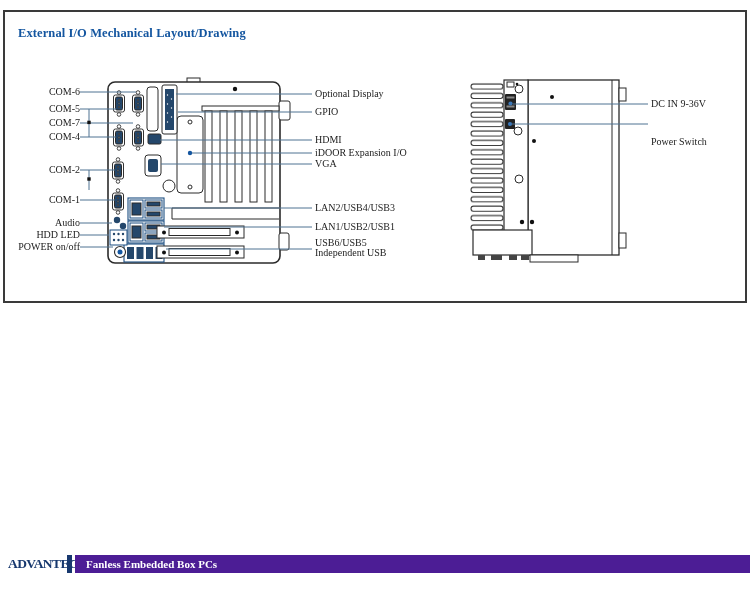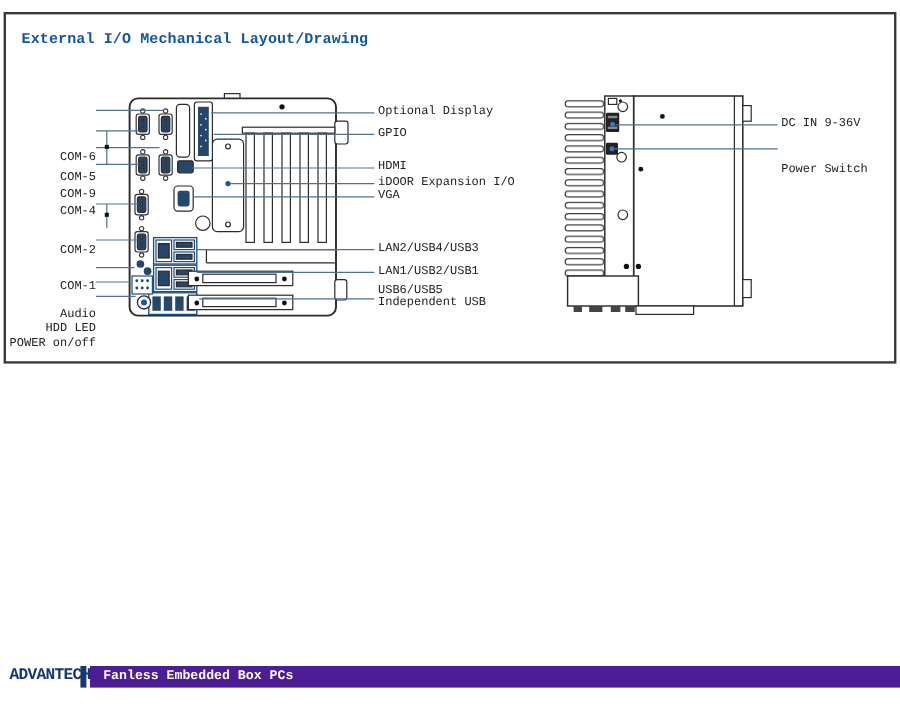--- a/index.html
+++ b/index.html
@@ -1,24 +1,24 @@
 <!DOCTYPE html>
 <html><head>
 <meta charset="utf-8">
 <style>
   html,body{margin:0;padding:0;background:#fff;}
   .page{position:relative;width:750px;height:591px;background:#fff;overflow:hidden;
-        font-family:Liberation Mono, monospace;}
+        font-family:Liberation Serif, serif;}
   .content-box{position:absolute;left:3px;top:10px;width:740px;height:289px;
         border:2px solid #3a3a3a;background:#fff;}
   .page-title{position:absolute;left:18px;top:26px;font-size:12.5px;font-weight:bold;
         color:#1456a0;letter-spacing:0.1px;}
   .diagram-svg{position:absolute;left:0;top:0;width:750px;height:591px;}
   .lbl{position:absolute;font-size:10px;color:#222;line-height:12px;white-space:nowrap;}
-  .lbl.left{text-align:right;margin-top:40px;}
+  .lbl.left{text-align:right;}
   .footer{position:absolute;left:0;top:555px;width:750px;height:18px;}
   .logo{position:absolute;left:8px;top:1px;font-size:13.5px;font-weight:bold;
         color:#17386e;letter-spacing:-0.6px;}
   .footer-sep{position:absolute;left:67px;top:0;width:5px;height:18px;background:#17386e;}
   .footer-bar{position:absolute;left:75px;top:0;width:675px;height:18px;background:#4c1d95;
         color:#fff;font-size:11px;font-weight:bold;line-height:18px;padding-left:11px;
         box-sizing:border-box;}
 </style>
 </head>
 <body>
@@ -213,21 +213,21 @@
     </g>
 
     <g stroke="#4f7292" stroke-width="1" fill="none">
       <path d="M513,104 H648"></path>
       <path d="M512,124 H648"></path>
     </g>
   </svg>
 
   <span class="lbl left" style="right:670px;top:86px">COM-6</span>
   <span class="lbl left" style="right:670px;top:103px">COM-5</span>
-  <span class="lbl left" style="right:670px;top:117px">COM-9</span>
+  <span class="lbl left" style="right:670px;top:117px">COM-7</span>
   <span class="lbl left" style="right:670px;top:131px">COM-4</span>
   <span class="lbl left" style="right:670px;top:164px">COM-2</span>
   <span class="lbl left" style="right:670px;top:194px">COM-1</span>
   <span class="lbl left" style="right:670px;top:217px">Audio</span>
   <span class="lbl left" style="right:670px;top:229px">HDD LED</span>
   <span class="lbl left" style="right:670px;top:241px">POWER on/off</span>
 
   <span class="lbl" style="left:315px;top:88px">Optional Display</span>
   <span class="lbl" style="left:315px;top:106px">GPIO</span>
   <span class="lbl" style="left:315px;top:134px">HDMI</span>

